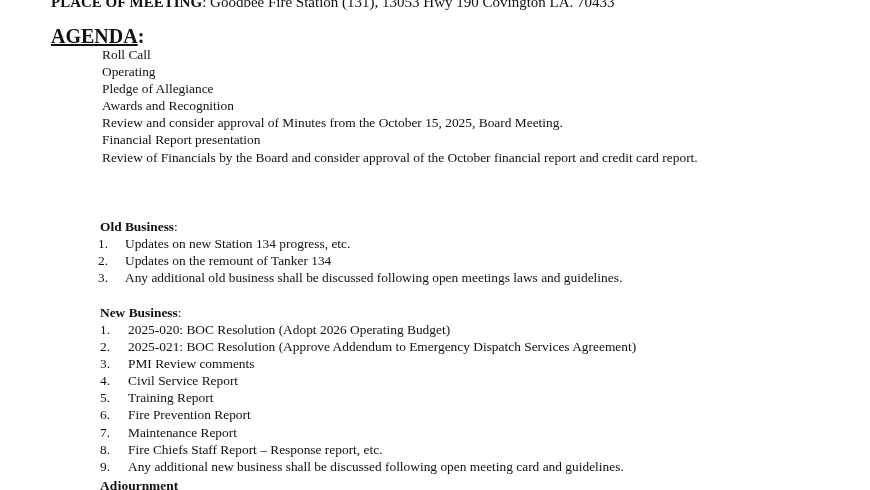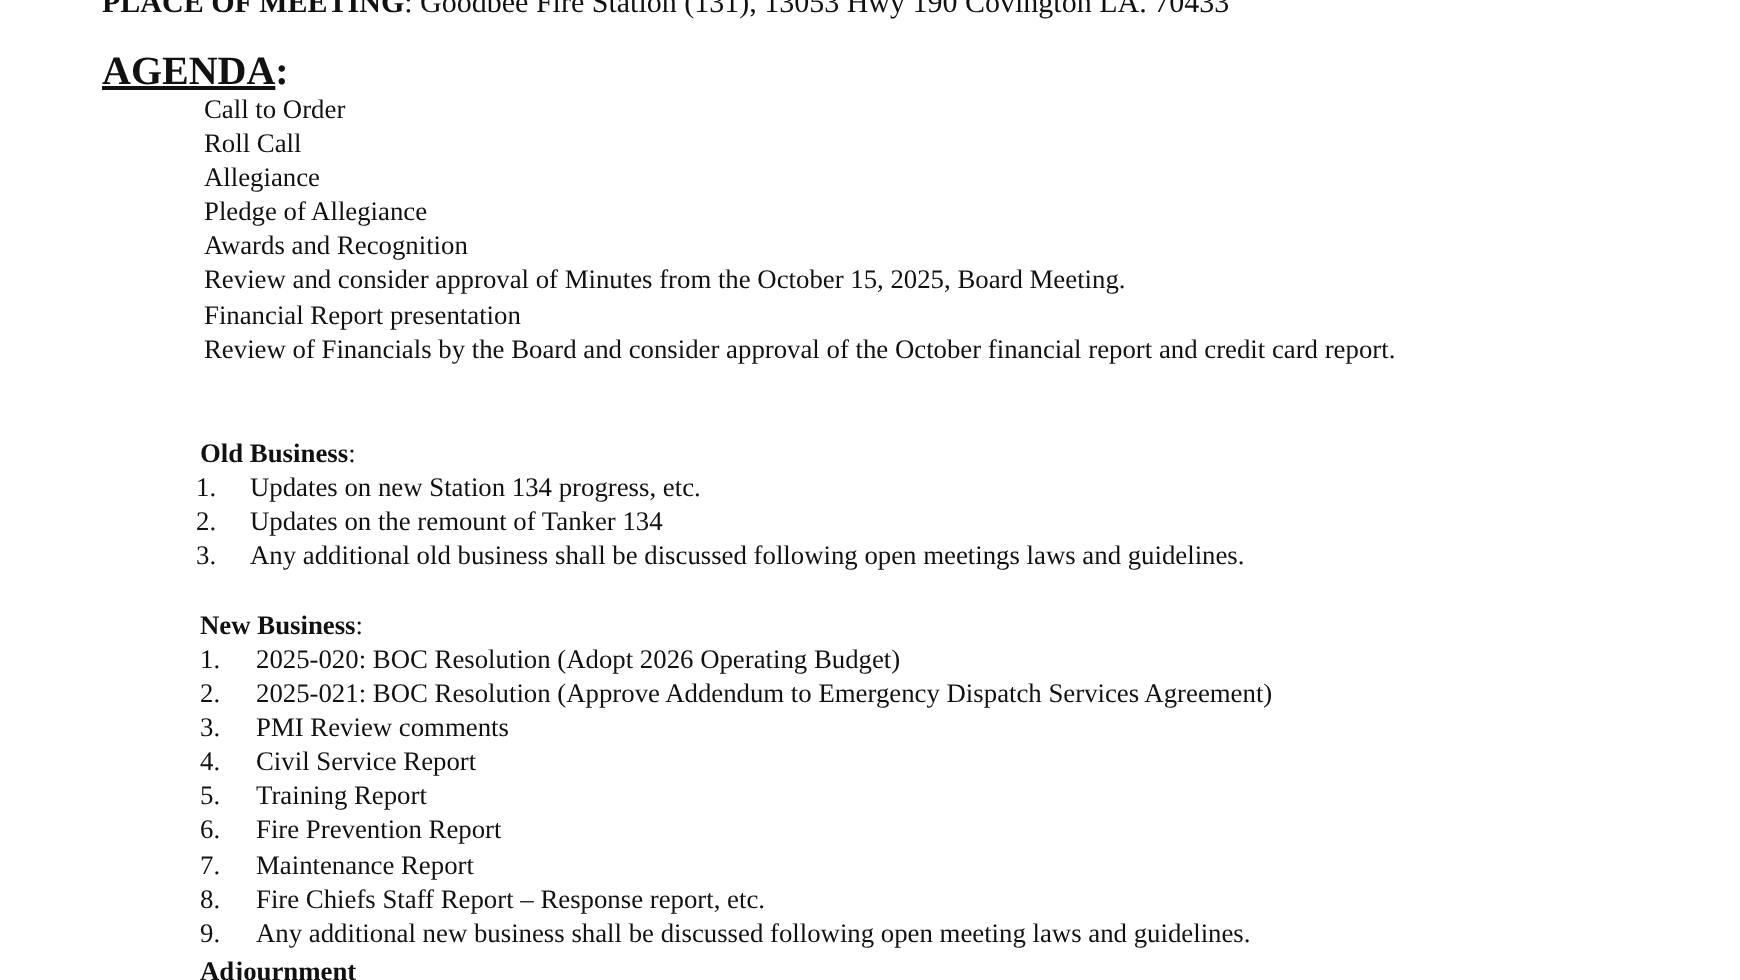--- a/index.html
+++ b/index.html
@@ -93,23 +93,22 @@
 
   <div class="line place">
     <span class="lbl">PLACE OF MEETING</span><span>: Goodbee Fire Station (131), 13053 Hwy 190 Covington LA. 70433</span>
   </div>
 
   <div class="line agenda-title">
     <span class="u">AGENDA</span><span>:</span>
   </div>
 
   <ul class="agenda-items">
-    <li>Call to Order</li>
     <li>Roll Call</li>
-    <li>Allegiance</li>
+    <li>Operating</li>
     <li>Pledge of Allegiance</li>
     <li>Awards and Recognition</li>
     <li>Review and consider approval of Minutes from the October 15, 2025, Board Meeting.</li>
     <li>Financial Report presentation</li>
     <li>Review of Financials by the Board and consider approval of the October financial report and credit card report.</li>
   </ul>
 
   <div class="section-head" style="top:218px;">
     <span>Old Business</span><span class="colon">:</span>
   </div>
@@ -149,19 +148,19 @@
     <li>
       <span class="num">6.</span><span class="txt">Fire Prevention Report</span>
     </li>
     <li>
       <span class="num">7.</span><span class="txt">Maintenance Report</span>
     </li>
     <li>
       <span class="num">8.</span><span class="txt">Fire Chiefs Staff Report – Response report, etc.</span>
     </li>
     <li>
-      <span class="num">9.</span><span class="txt">Any additional new business shall be discussed following open meeting laws and guidelines.</span>
+      <span class="num">9.</span><span class="txt">Any additional new business shall be discussed following open meeting card and guidelines.</span>
     </li>
   </ul>
 
   <div class="adjourn">Adjournment</div>
 
 </div>
 
 </body></html>

